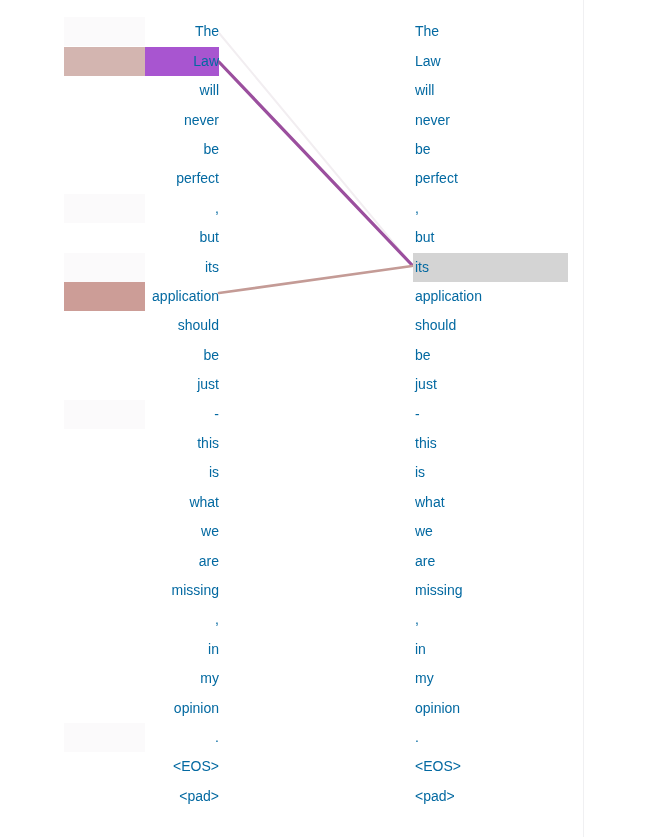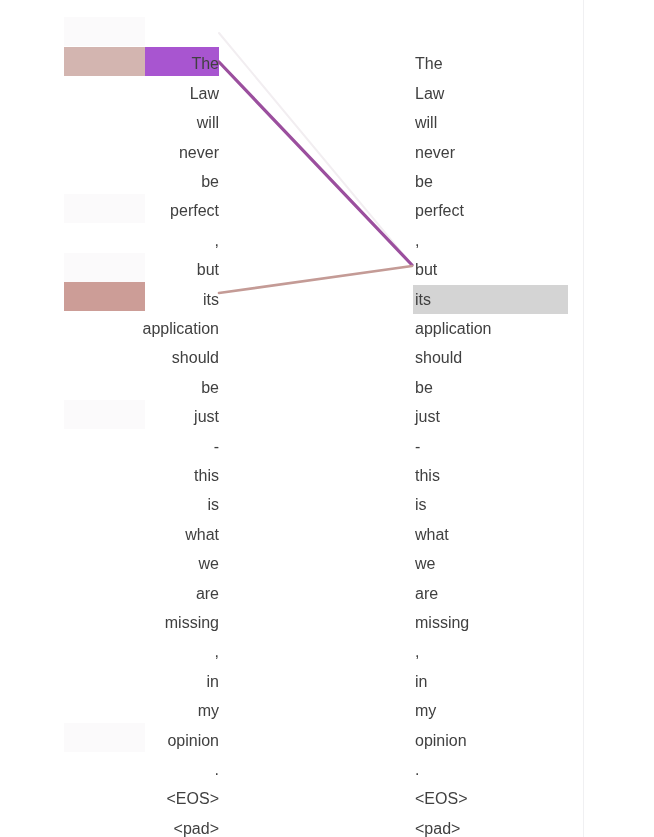--- a/index.html
+++ b/index.html
@@ -55,24 +55,23 @@
   }
   #col-right {
     left: 413px;
     width: 170px;
     text-align: left;
   }
   .token {
     position: absolute;
     height: 29px;
     line-height: 29px;
-    font-size: 16px;
-    color: #404040;
+    font-size: 14px;
+    color: #0369a1;
     white-space: nowrap;
-    margin-top: 32px;
   }
   #col-left .token {
     right: 0;
     padding-right: 0px;
   }
   #col-right .token {
     left: 0;
     padding-left: 2px;
   }
   

